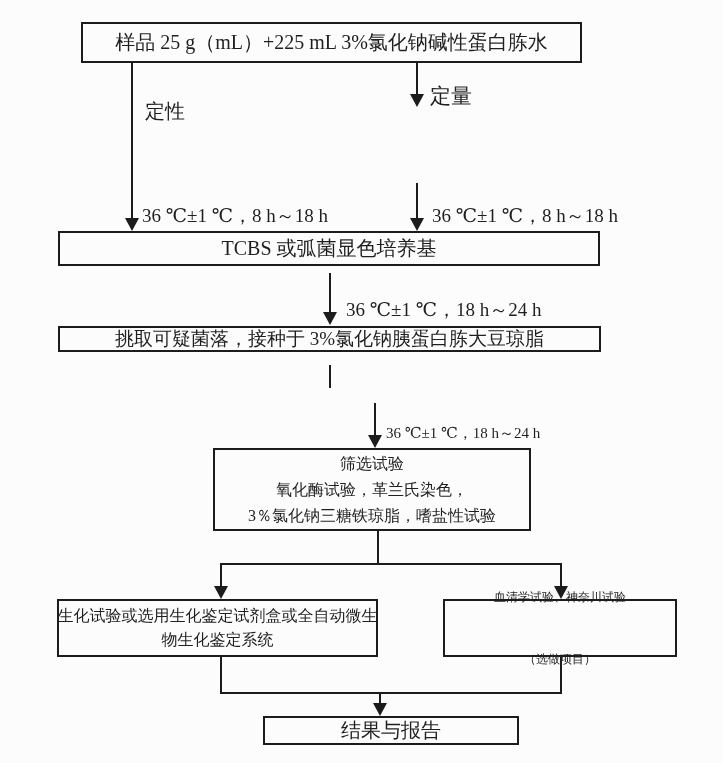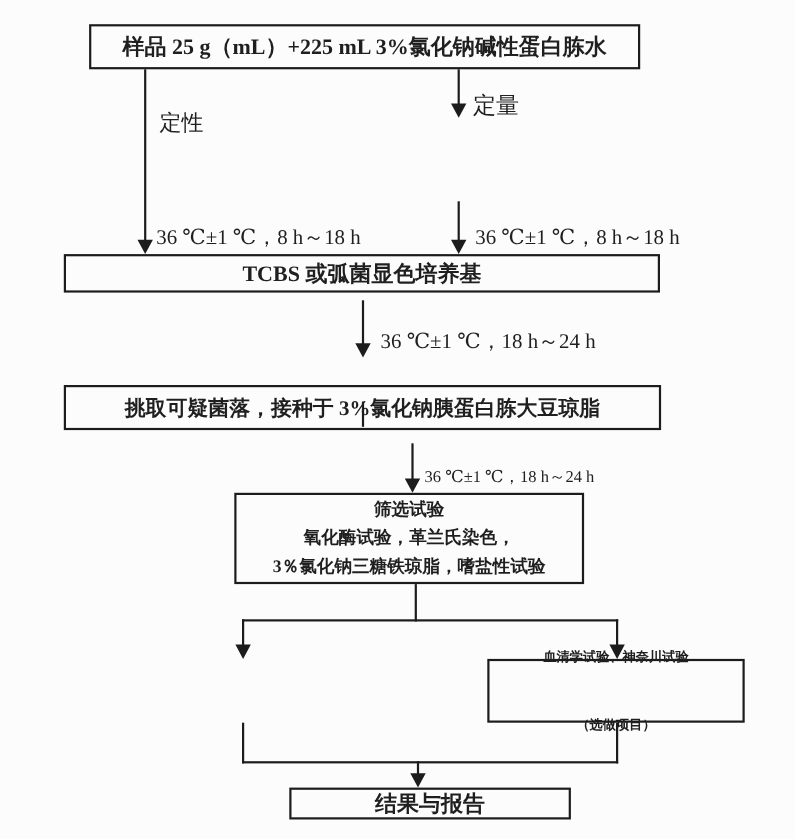--- a/index.html
+++ b/index.html
@@ -23,40 +23,39 @@
   .node{
     position:absolute;
     box-sizing:border-box;
     border:2px solid var(--line);
     background:var(--bg);
     display:flex;
     flex-direction:column;
     justify-content:center;
     align-items:center;
     text-align:right;
-    font-weight:bold;
   }
   .node .ln{display:block;white-space:nowrap;}
   .lbl{
     position:absolute;
     white-space:nowrap;
   }
   .vline{position:absolute;width:2px;background:var(--line);}
   .hline{position:absolute;height:2px;background:var(--line);}
   .ah{
     position:absolute;width:0;height:0;
     border-left:7px solid transparent;
     border-right:7px solid transparent;
     border-top:13px solid var(--line);
   }
   
   .n-sample{left:81px;top:22px;width:501px;height:41px;font-size:20px;}
   .n-enrichment{left:263px;top:107px;width:319px;height:76px;font-size:20px;line-height:34px;}
   .n-tcbs{left:58px;top:231px;width:542px;height:35px;font-size:20px;}
-  .n-pick{left:58px;top:326px;width:543px;height:41px;font-size:19px;margin-top:24px;}
+  .n-pick{left:58px;top:326px;width:543px;height:26px;font-size:19px;}
   .n-screening{left:213px;top:448px;width:318px;height:83px;font-size:16px;line-height:26px;}
   .n-biochem{left:57px;top:599px;width:321px;height:58px;font-size:16px;line-height:24px;}
   .n-serology{left:443px;top:599px;width:234px;height:58px;font-size:12px;line-height:24px;gap:38px;}
   .n-result{left:263px;top:716px;width:256px;height:29px;font-size:20px;}
   
   .l-qual{left:145px;top:82px;font-size:20px;margin-top:16px;}
   .l-quant{left:430px;top:82px;font-size:21px;}
   .l-inc1a{left:142px;top:203px;font-size:19px;}
   .l-inc1b{left:432px;top:203px;font-size:19px;}
   .l-inc2{left:346px;top:297px;font-size:19px;}
@@ -79,20 +78,24 @@
   <div class="node n-pick">
     <span class="ln">挑取可疑菌落，接种于 3%氯化钠胰蛋白胨大豆琼脂</span>
   </div>
 
   <div class="node n-screening">
     <span class="ln">筛选试验</span>
     <span class="ln">氧化酶试验，革兰氏染色，</span>
     <span class="ln">3％氯化钠三糖铁琼脂，嗜盐性试验</span>
   </div>
 
+  <div class="node n-biochem">
+    <span class="ln">生化试验或选用生化鉴定试剂盒或全自动微生</span>
+    <span class="ln">物生化鉴定系统</span>
+  </div>
 
   <div class="node n-serology">
     <span class="ln">血清学试验、神奈川试验</span>
     <span class="ln">（选做项目）</span>
   </div>
 
   <div class="node n-result">
     <span class="ln">结果与报告</span>
   </div>
 

